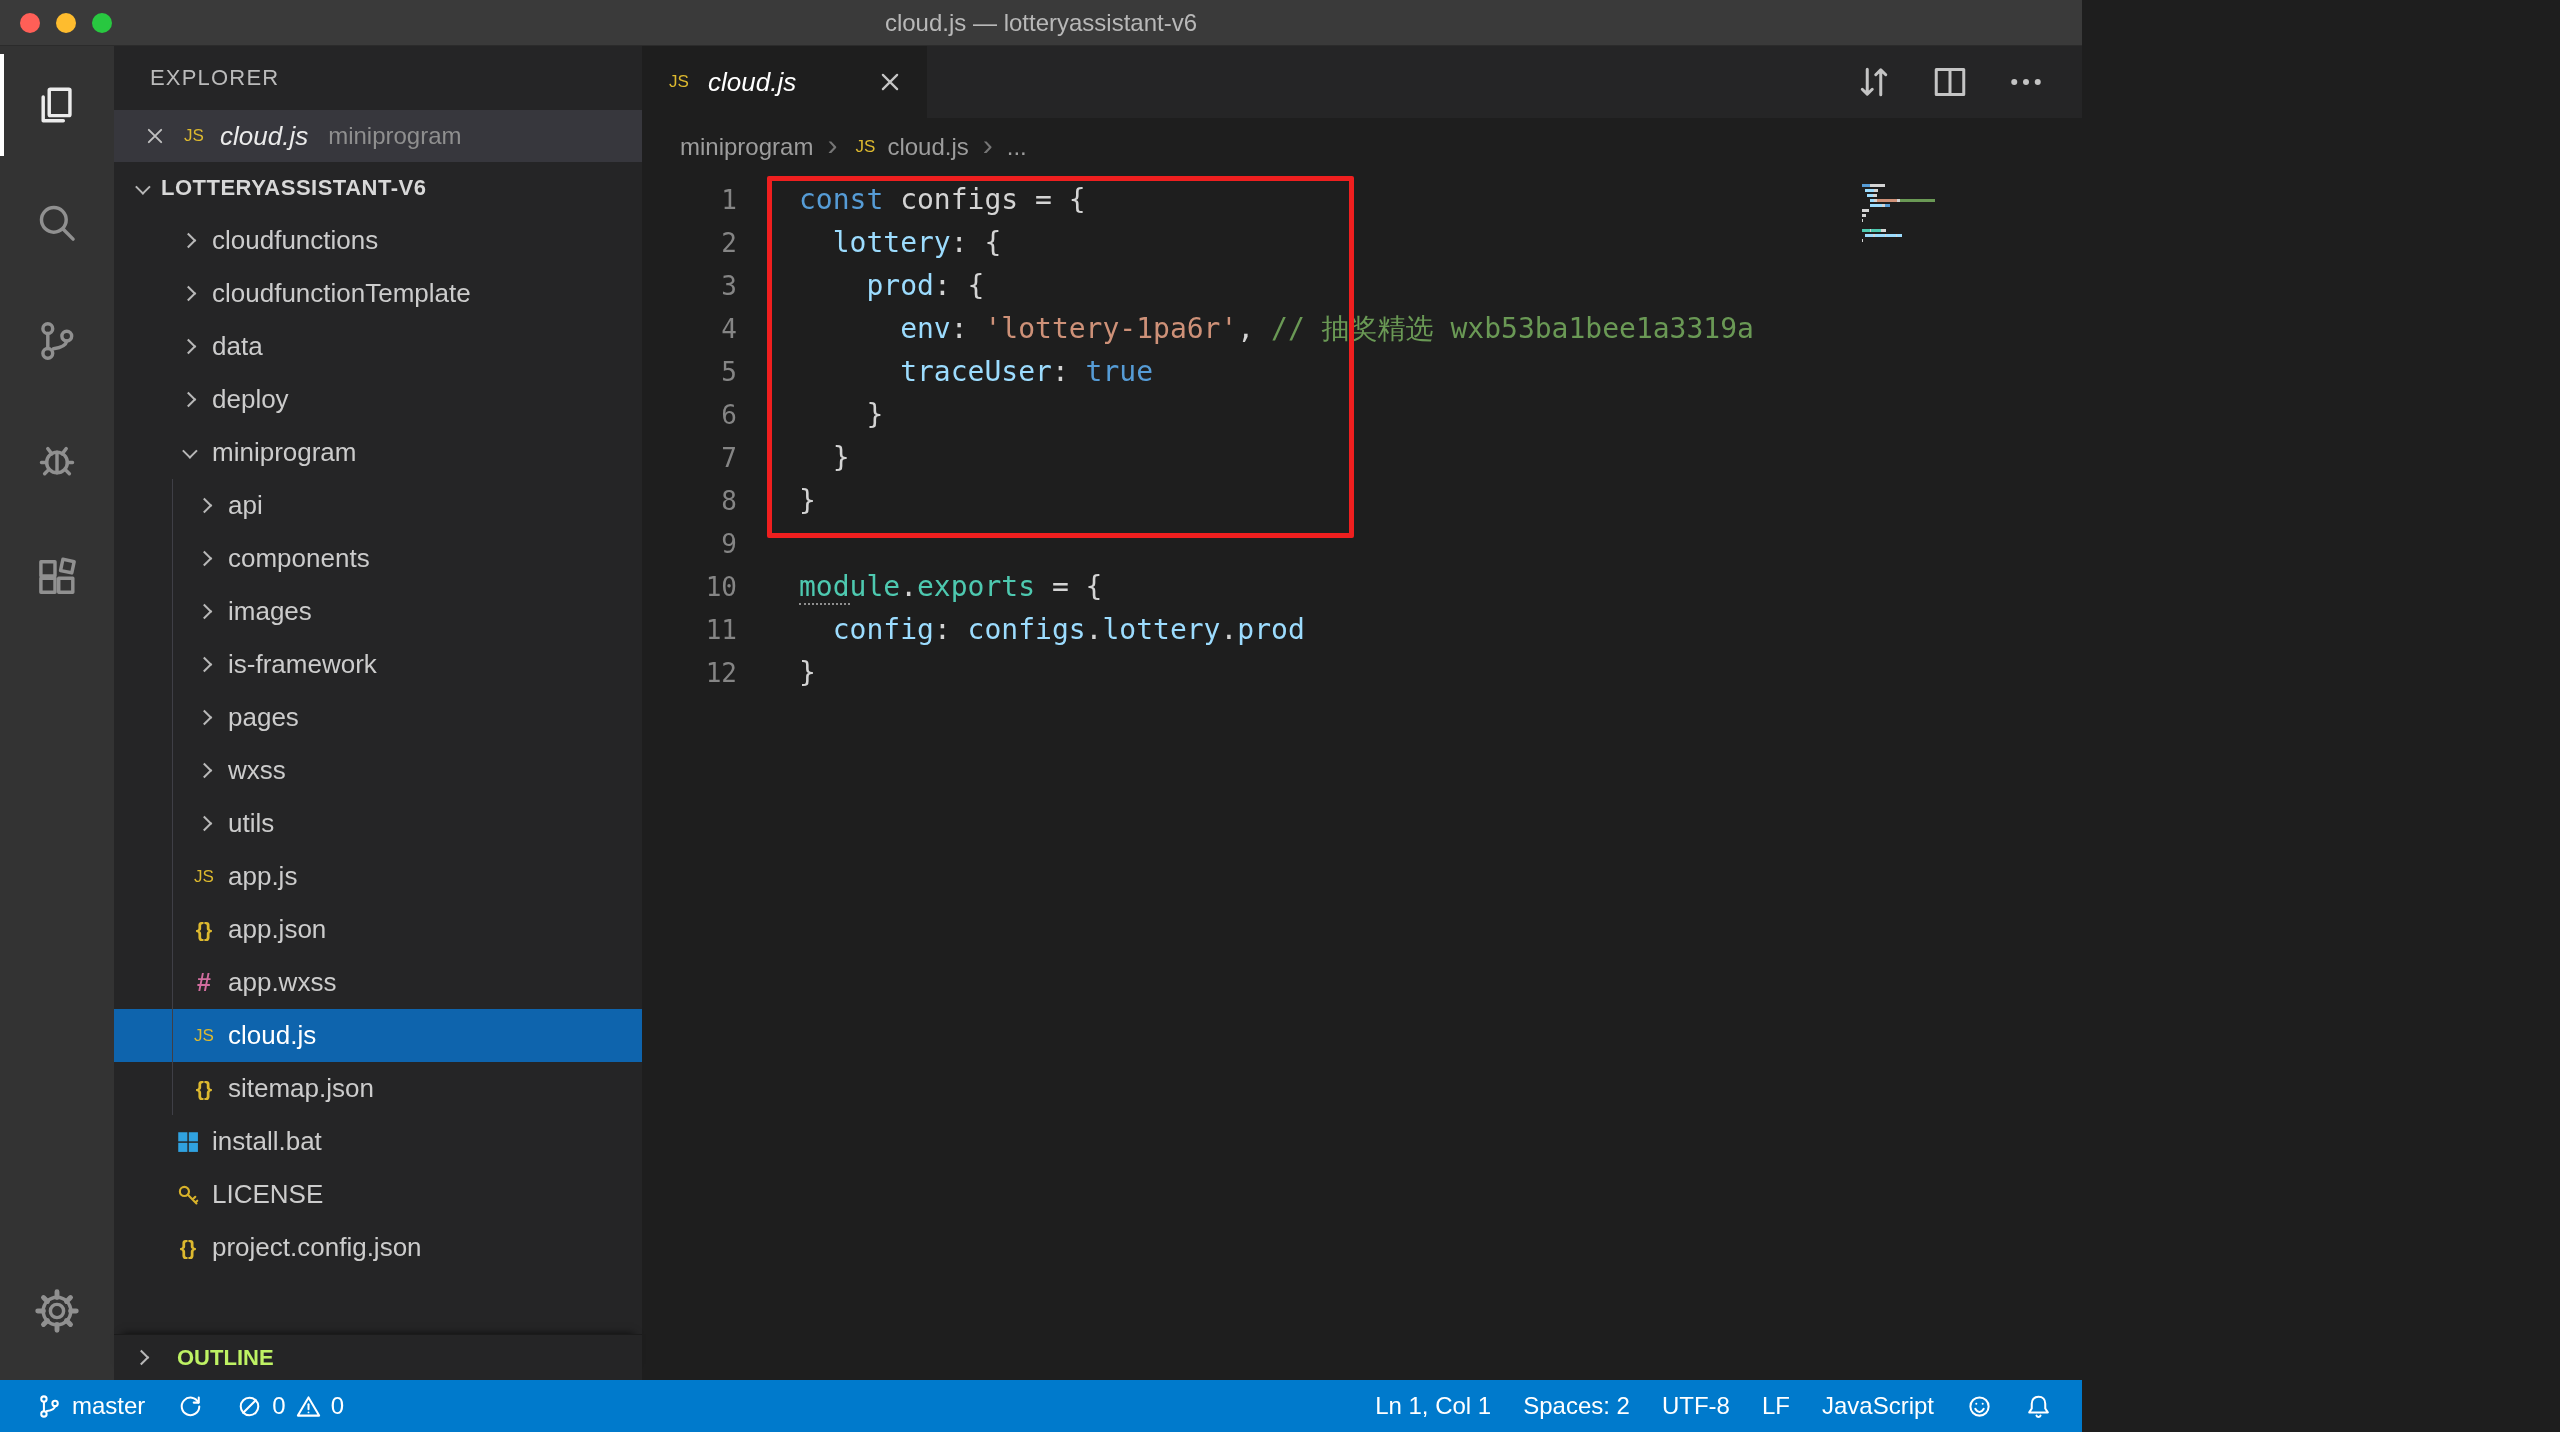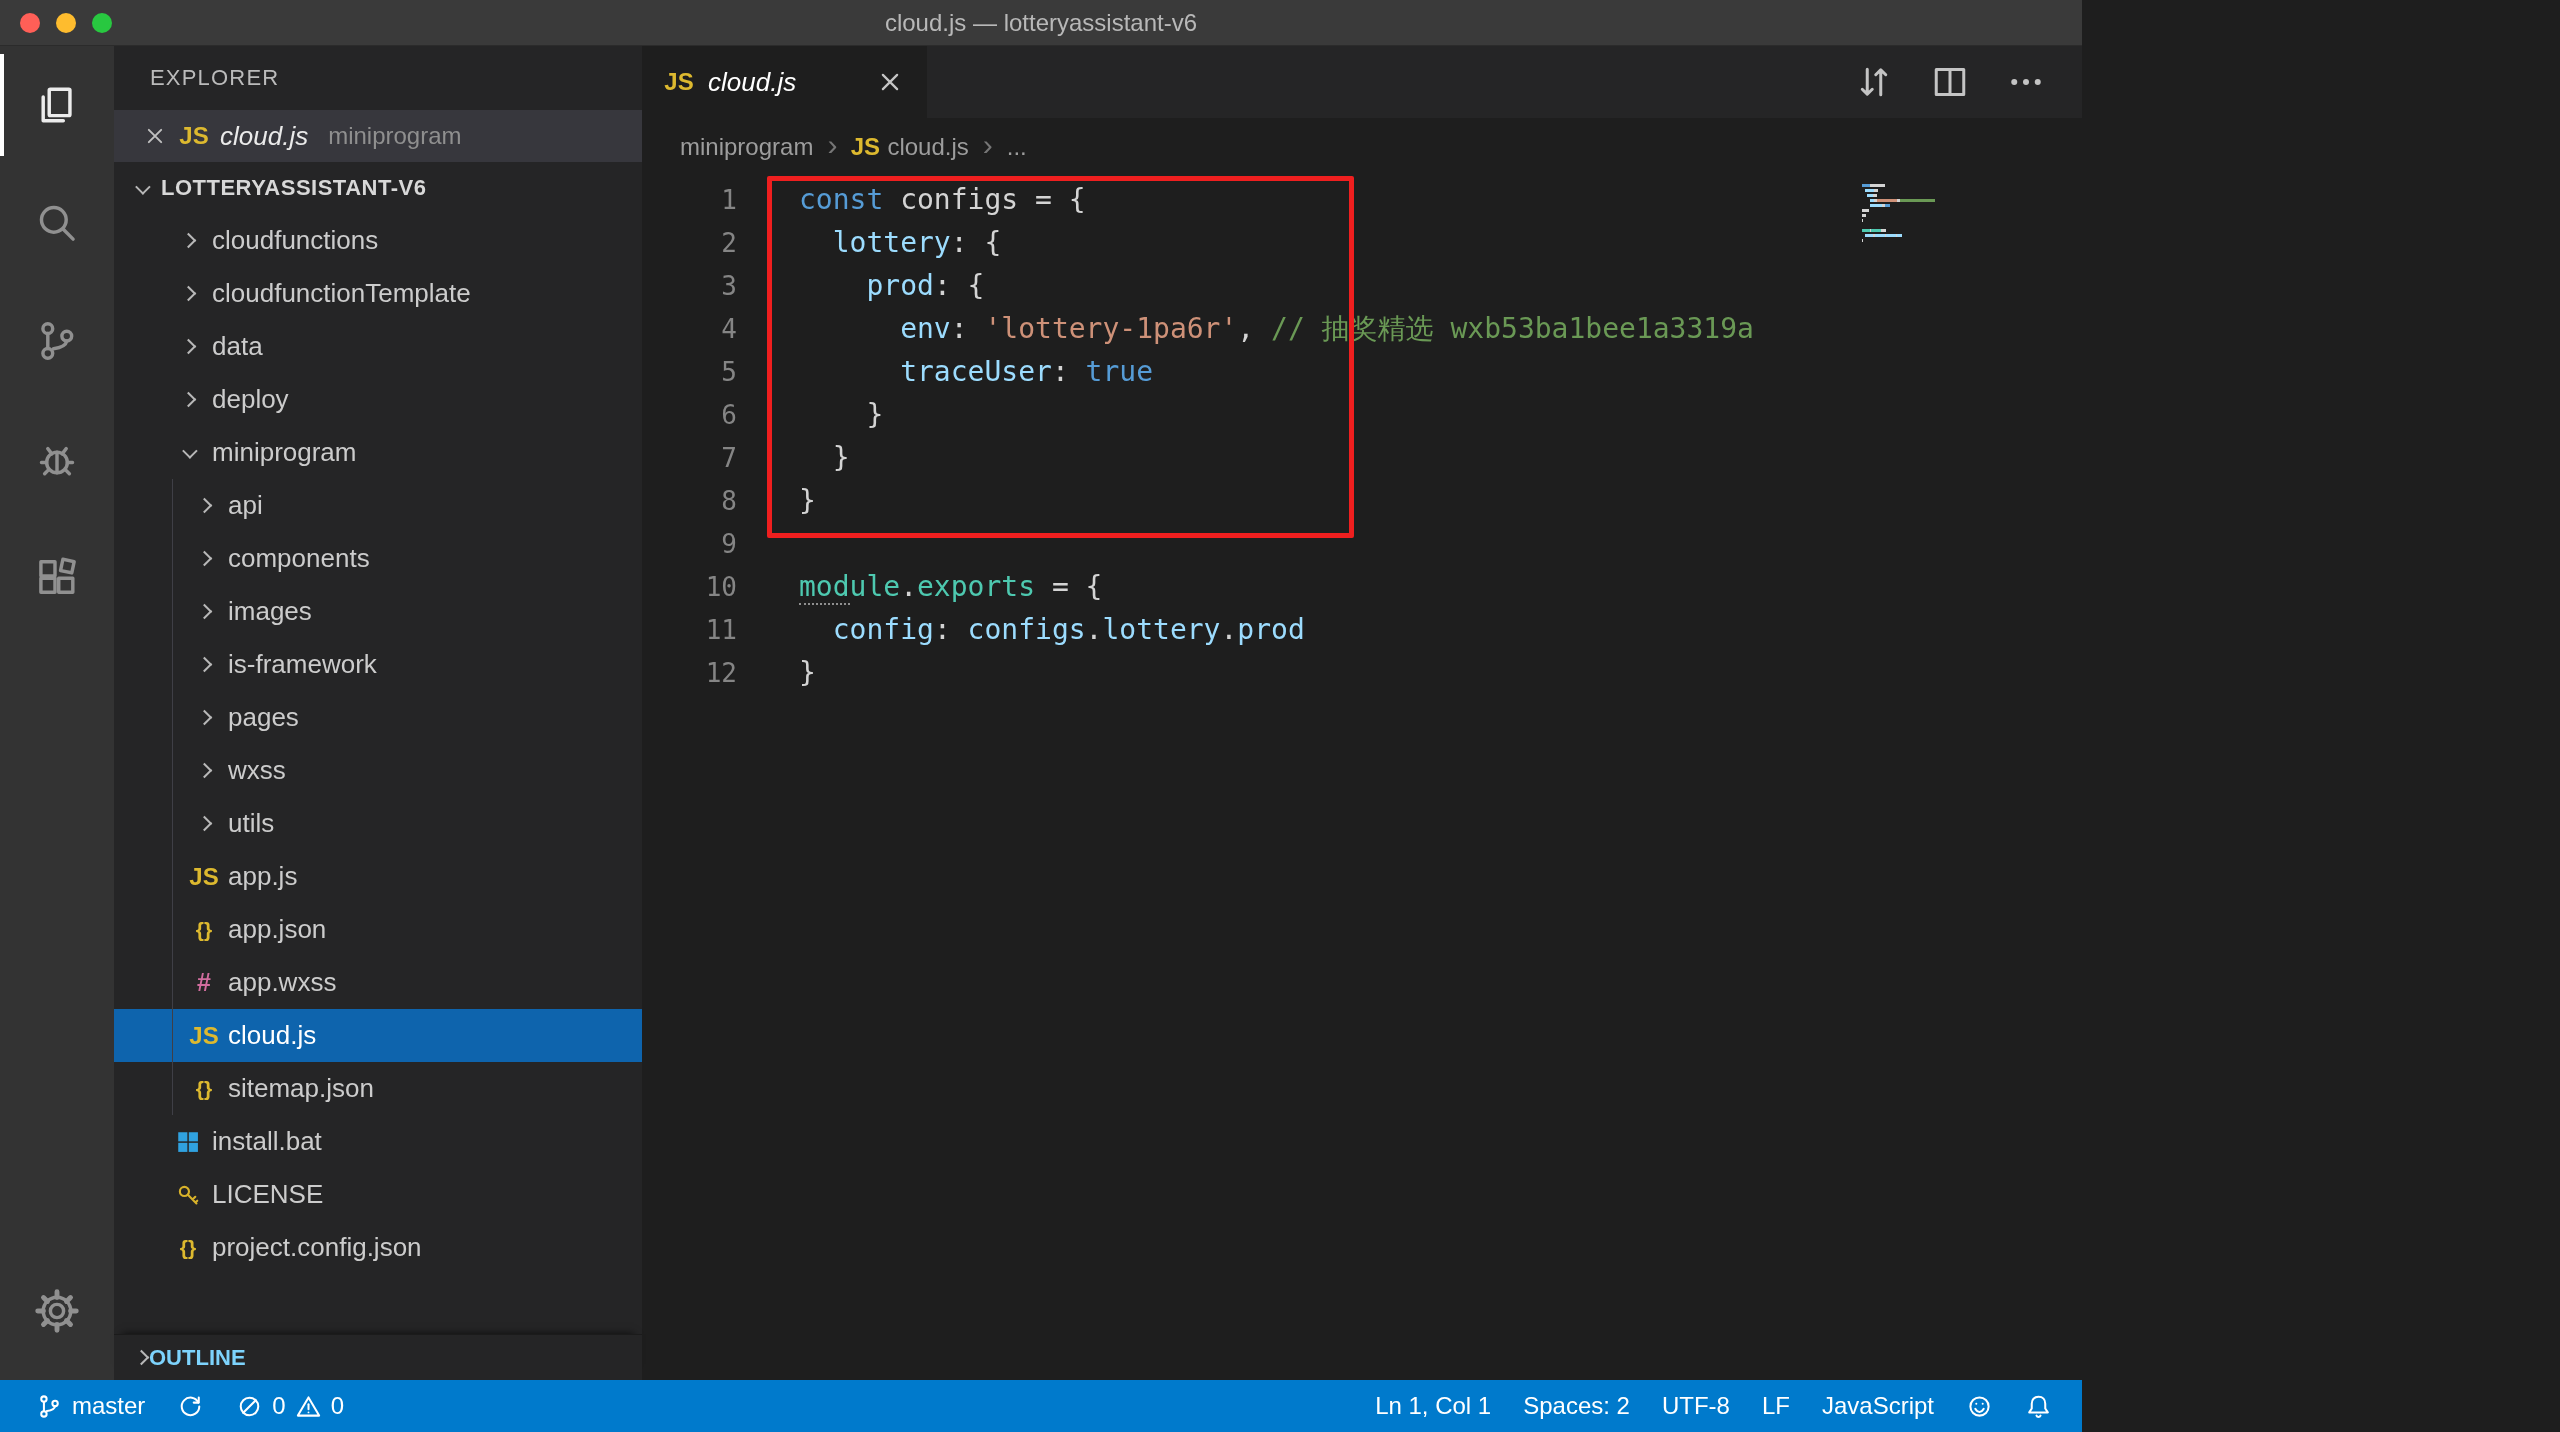--- a/index.html
+++ b/index.html
@@ -37,24 +37,24 @@
   .oe-name{font-style:italic;color:#eaeaea;}
   .oe-detail{color:#8f8f8f;font-size:24px;margin-left:8px;}
   .tree{flex:1 1 auto;overflow:hidden;position:relative;}
   .trow{height:53px;display:flex;align-items:center;gap:10px;font-size:26px;position:relative;cursor:pointer;}
   .trow.lvl1{padding-left:60px;}
   .trow.lvl2{padding-left:76px;}
   .trow.sel{background:var(--selection-blue,#0e64ad);color:#ffffff;}
   .guide{position:absolute;left:58px;top:0;bottom:0;width:1px;background:#3f3f46;}
   .tlabel{white-space:nowrap;}
   .fico{width:28px;flex:0 0 28px;display:flex;align-items:center;justify-content:center;}
-  .fi-js{color:#ddb92f;font-weight:bold;font-size:24px;font-style:normal;}
+  .fi-js{color:#ddb92f;font-weight:normal;font-size:17px;font-style:normal;}
   .fi-json{color:#ddb92f;font-weight:bold;font-size:21px;}
   .fi-hash{color:#d16d9e;font-weight:bold;font-size:25px;}
-  .outline-bar{flex:0 0 46px;display:flex;align-items:center;gap:2px;padding-left:22px;font-weight:bold;font-size:22px;color:#7dd3fc;border-top:1px solid #1b1b1b;box-shadow:0 -8px 8px -8px rgba(0,0,0,.7);cursor:pointer;background:var(--sidebar-bg,#252526);z-index:2;}
+  .outline-bar{flex:0 0 46px;display:flex;align-items:center;gap:30px;padding-left:22px;font-weight:bold;font-size:22px;color:#bef264;border-top:1px solid #1b1b1b;box-shadow:0 -8px 8px -8px rgba(0,0,0,.7);cursor:pointer;background:var(--sidebar-bg,#252526);z-index:2;}
 
   
   .editor{flex:1;display:flex;flex-direction:column;min-width:0;background:var(--editor-bg,#1e1e1e);position:relative;}
   .tabbar{flex:0 0 72px;background:#252526;display:flex;align-items:stretch;}
   .tab{min-width:285px;background:#1e1e1e;display:flex;align-items:center;gap:14px;padding:0 22px;cursor:pointer;}
   .tab .fico{width:30px;flex:0 0 30px;}
   .tab-name{font-style:italic;font-size:26px;color:#ffffff;flex:1;}
   .tab-close{width:30px;height:30px;color:#c5c5c5;display:flex;align-items:center;justify-content:center;cursor:pointer;}
   .tab-actions{margin-left:auto;display:flex;align-items:center;gap:36px;padding-right:36px;color:#c4c4c4;}
   .ea-item{cursor:pointer;display:flex;}

